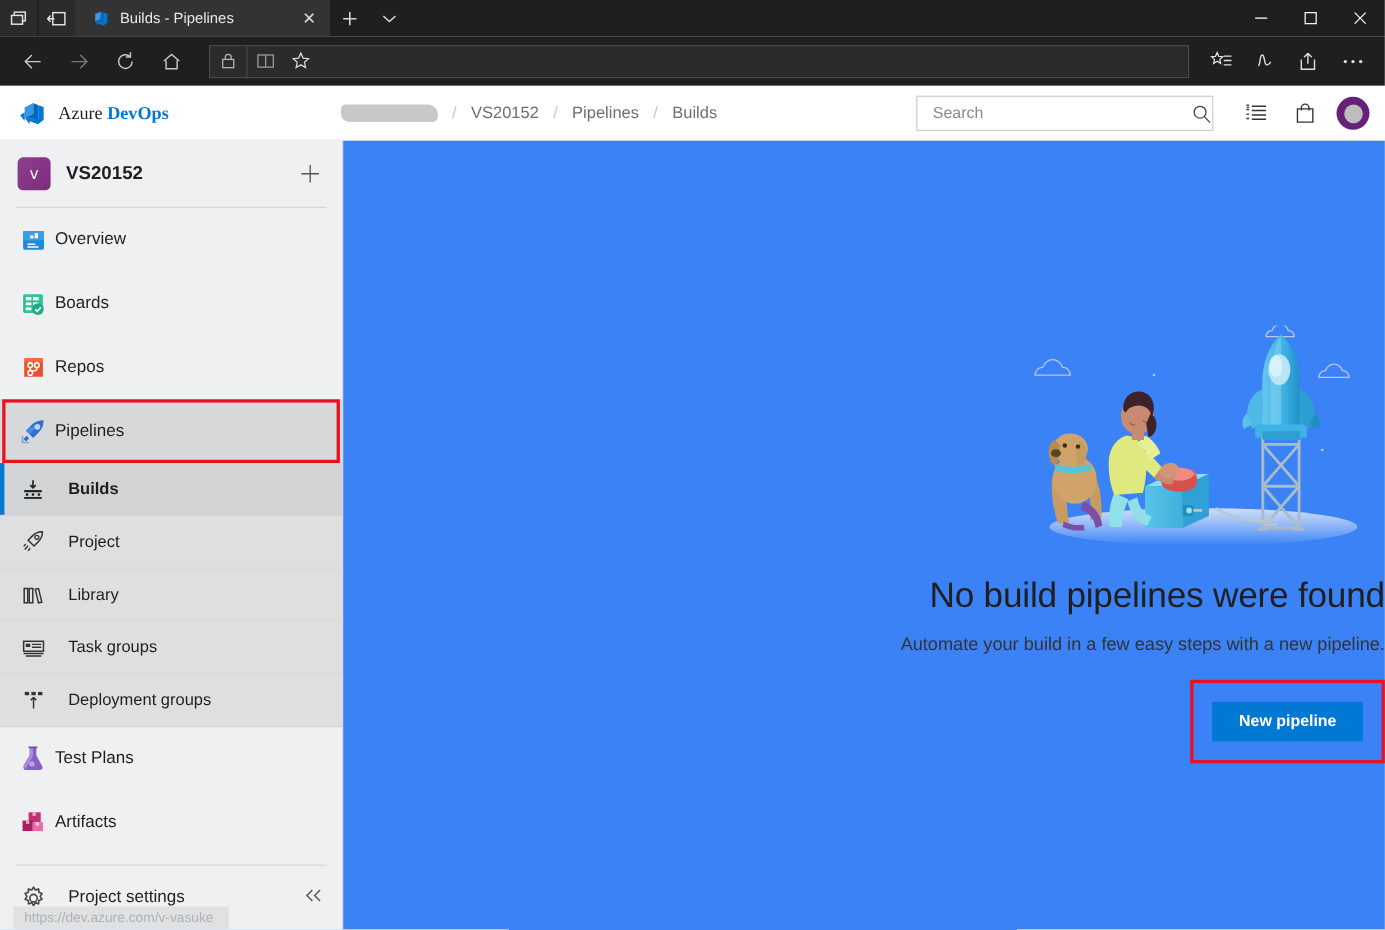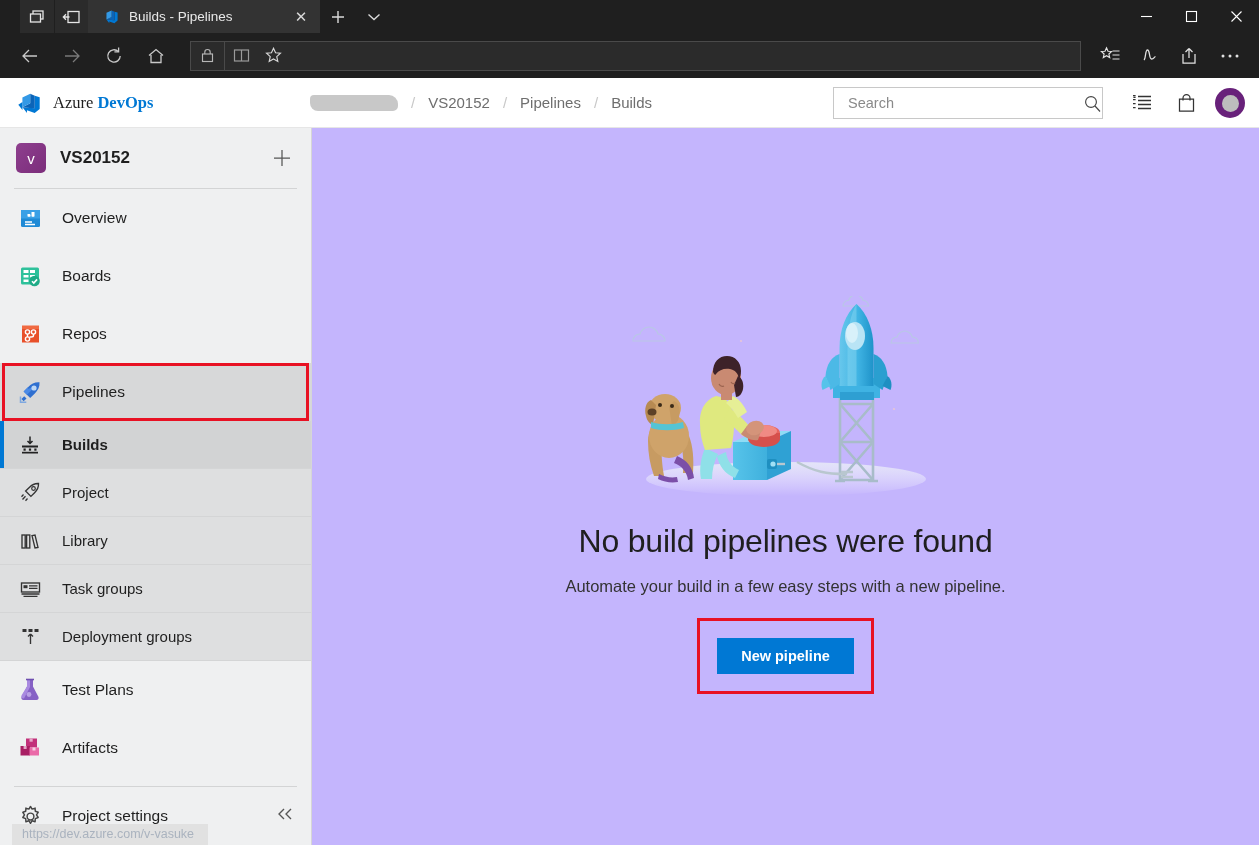--- a/index.html
+++ b/index.html
@@ -12,21 +12,20 @@
     background: #ffffff;
   }
 
   
   .browser-titlebar {
     height: 33px;
     background: #1f1f1f;
     display: flex;
     align-items: stretch;
     position: relative;
-    padding-left: 20px;
   }
   .tb-left-btn {
     width: 34px;
     display: flex;
     align-items: center;
     justify-content: center;
     background: #2b2b2b;
   }
   .tb-left-btn + .tb-left-btn { border-left: 1px solid #1f1f1f; }
 
@@ -257,21 +256,21 @@
   .nav-divider {
     height: 1px; background: #d3d4d5;
     margin: 0 14px;
   }
 
   .nav-list { display: flex; flex-direction: column; }
   .nav-item {
     height: 58px;
     display: flex;
     align-items: center;
-    gap: 18px;
+    gap: 6px;
     padding-left: 16px;
     font-size: 15.5px;
     color: #1f1f1f;
     position: relative;
   }
   .nav-item .nav-icon {
     width: 28px; height: 28px;
     display: flex; align-items: center; justify-content: center;
     flex: none;
   }
@@ -329,24 +328,24 @@
     background: rgba(221,221,221,0.80);
     color: rgba(160,170,185,0.85);
     font-size: 12.5px;
     padding: 3px 14px 4px 10px;
     white-space: nowrap;
   }
 
   
   .main {
     flex: 1;
-    background: #c4b5fd;
+    background: #3b82f6;
     display: flex;
     flex-direction: column;
-    align-items: center;
+    align-items: flex-end;
     padding-top: 168px;
     position: relative;
   }
   .illustration { width: 330px; height: 205px; }
   .empty-title {
     font-size: 32px;
     font-weight: 400;
     color: #1f1f1f;
     margin-top: 22px;
     letter-spacing: -0.2px;

